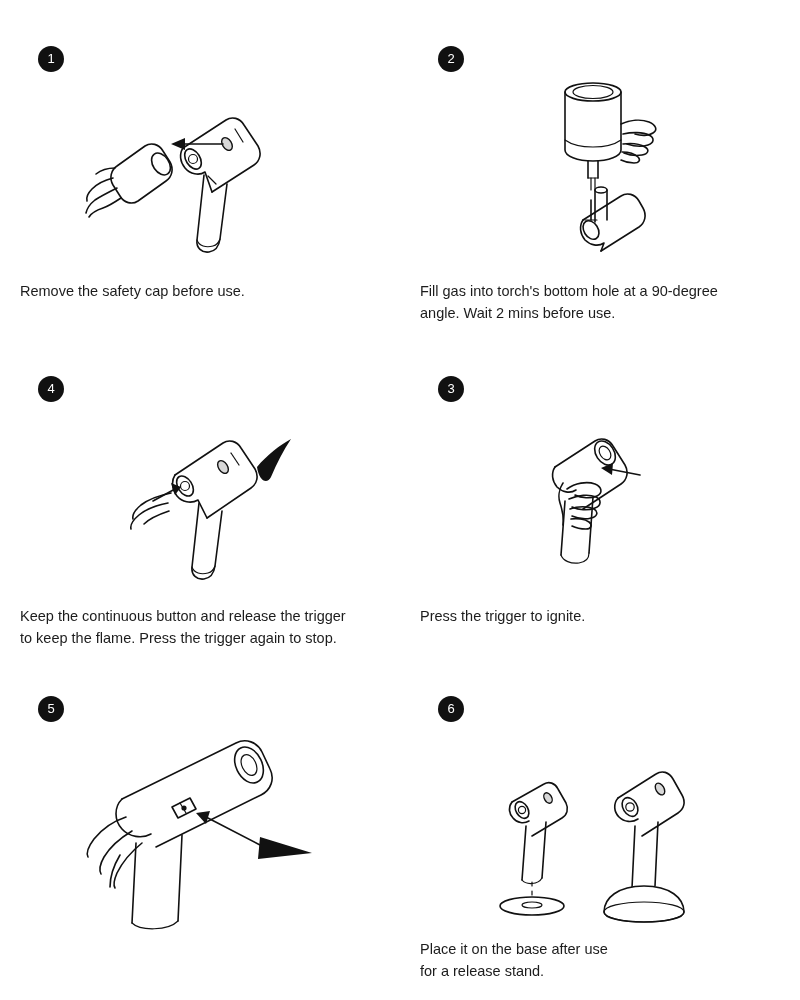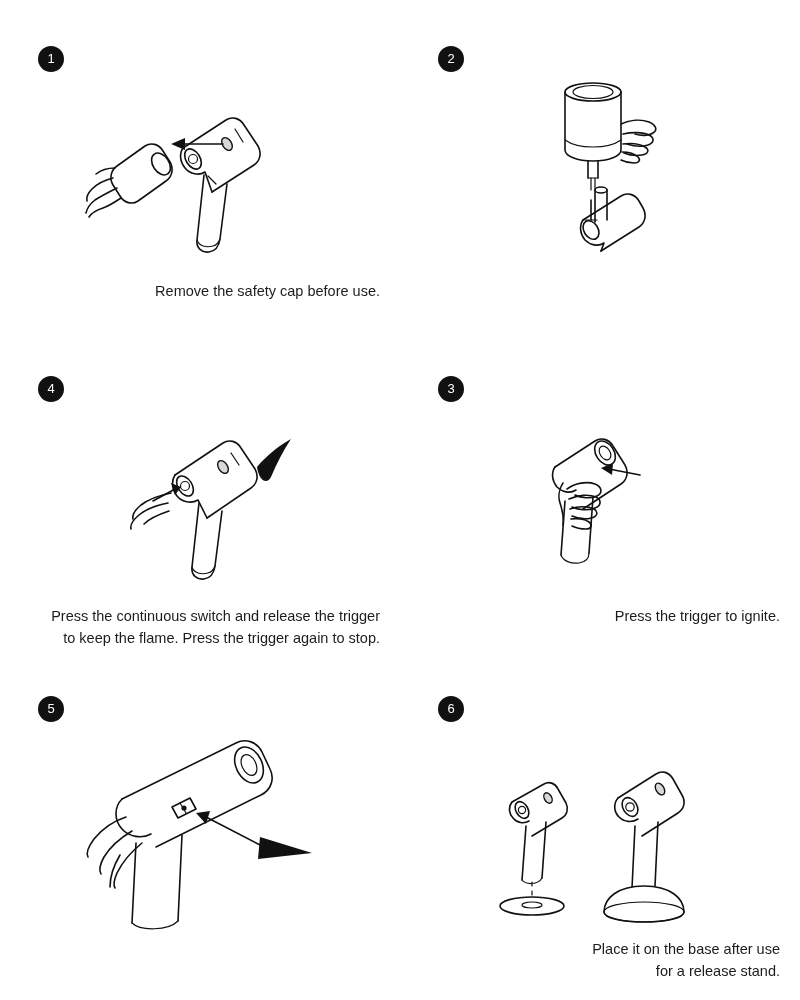--- a/index.html
+++ b/index.html
@@ -54,21 +54,21 @@
     width: 400px;
     height: 200px;
     display: flex;
     align-items: center;
     justify-content: center;
   }
   .caption {
     position: absolute;
     left: 20px;
     width: 360px;
-    text-align: right;
+    text-align: left;
     font-size: 14.5px;
     line-height: 1.55;
     color: #1c1c1c;
   }
   .cell.r1 .caption { top: 250px; }
   .cell.r2 .caption { top: 245px; }
   .cell.r3 .caption { top: 258px; }
 
   .cell.c2.r3 .art { top: 55px; }
   .cell.c1.r3 .art { top: 45px; height: 215px; }
@@ -160,20 +160,24 @@
           <path class="stroke" d="M108 150 L146 126 C152 122 160 124 164 131 L168 138 C172 145 170 153 164 157 L126 181"></path>
           <path class="stroke" d="M108 150 C104 156 105 164 110 170 C115 175 123 177 129 173 L126 181"></path>
           <ellipse class="fillwhite" cx="116" cy="160" rx="7" ry="10" transform="rotate(-32 116 160)"></ellipse>
           <path class="stroke" d="M116 130 L116 150"></path>
           <path class="thin" d="M110 150 L122 150"></path>
 
           <path class="stroke" d="M120 120 L120 152 M132 120 L132 150"></path>
           <ellipse class="fillwhite" cx="126" cy="120" rx="6" ry="3"></ellipse>
         </svg>
       </div>
+      <div class="caption">
+        <div>Fill gas into torch's bottom hole at a 90-degree</div>
+        <div>angle. Wait 2 mins before use.</div>
+      </div>
     </div>
 
     <div class="cell c1 r2">
       <div class="badge">4</div>
       <div class="art">
         <svg width="250" height="190" viewBox="0 0 250 190" aria-hidden="true">
 
           <path class="stroke" d="M100 70 L148 38 C154 34 162 36 166 43 L180 64 C184 71 182 79 176 83 L132 113"></path>
           <path class="stroke" d="M100 70 C96 76 97 85 102 91 C107 97 116 99 123 95 L132 113"></path>
           <ellipse class="fillwhite" cx="110" cy="81" rx="7" ry="11" transform="rotate(-33 110 81)"></ellipse>
@@ -188,21 +192,21 @@
 
           <path class="stroke" d="M96 88 C86 90 74 94 66 100 C60 105 57 110 58 114"></path>
           <path class="stroke" d="M93 98 C83 100 71 104 64 110 C58 115 55 120 56 124"></path>
           <path class="stroke" d="M94 106 C85 109 75 113 69 119"></path>
 
           <path class="stroke" d="M78 96 L100 84"></path>
           <path class="solid" d="M96 78 L106 82 L100 90 Z"></path>
         </svg>
       </div>
       <div class="caption">
-        <div>Press the continuous switch and release the trigger</div>
+        <div>Keep the continuous button and release the trigger</div>
         <div>to keep the flame. Press the trigger again to stop.</div>
       </div>
     </div>
 
     <div class="cell c2 r2">
       <div class="badge">3</div>
       <div class="art">
         <svg width="250" height="190" viewBox="0 0 250 190" aria-hidden="true">
 
           <path class="stroke" d="M80 62 L120 36 C126 32 134 34 138 41 L150 60 C154 67 152 75 146 79 L108 104"></path>

